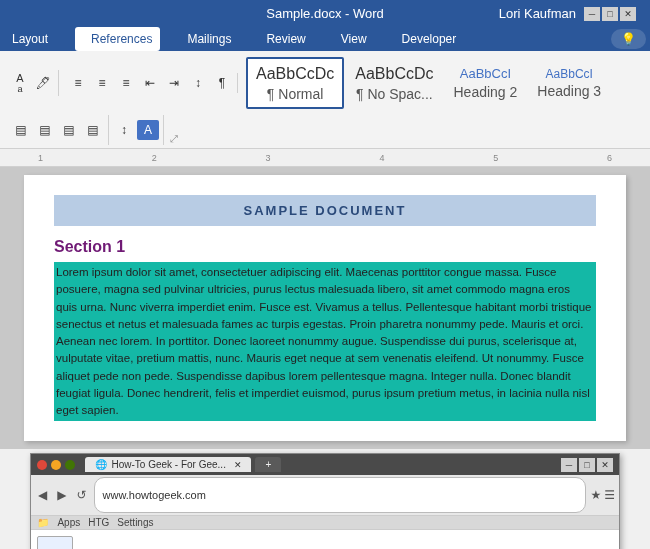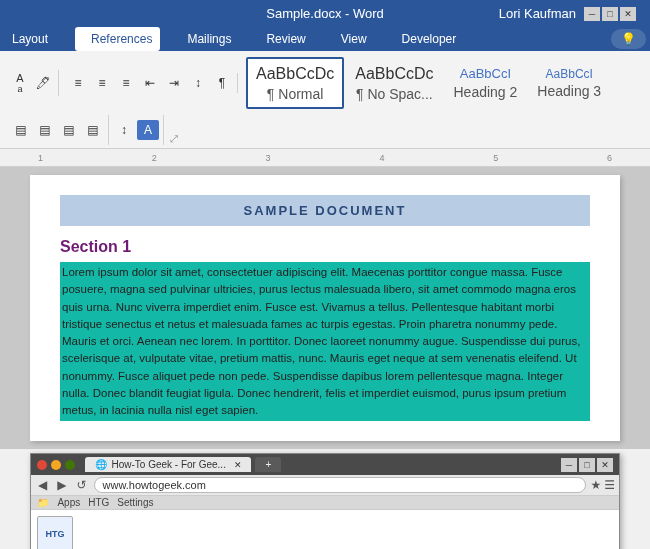--- a/index.html
+++ b/index.html
@@ -180,21 +180,21 @@
     .ruler-inner {
       display: flex;
       width: 100%;
       justify-content: space-between;
       padding: 0 30px;
     }
 
     
     .doc-area {
       background: #c8c8c8;
-      padding: 8px 30px;
+      padding: 8px 24px;
       min-height: 260px;
     }
 
     .doc-page {
       background: white;
       padding: 20px 30px;
       box-shadow: 2px 2px 5px rgba(0,0,0,0.2);
     }
 
     .doc-banner {
@@ -270,21 +270,21 @@
       font-size: 12px;
       color: #555;
       cursor: pointer;
       padding: 1px 3px;
     }
     .address-bar {
       flex: 1;
       background: white;
       border: 1px solid #bbb;
       border-radius: 10px;
-      padding: 1px 8px;
+      padding: 11px 8px;
       font-size: 11px;
       color: #333;
     }
     .nav-icons {
       display: flex;
       gap: 3px;
     }
     .nav-icon { font-size: 12px; color: #555; }
 
     .browser-bookmarks {

